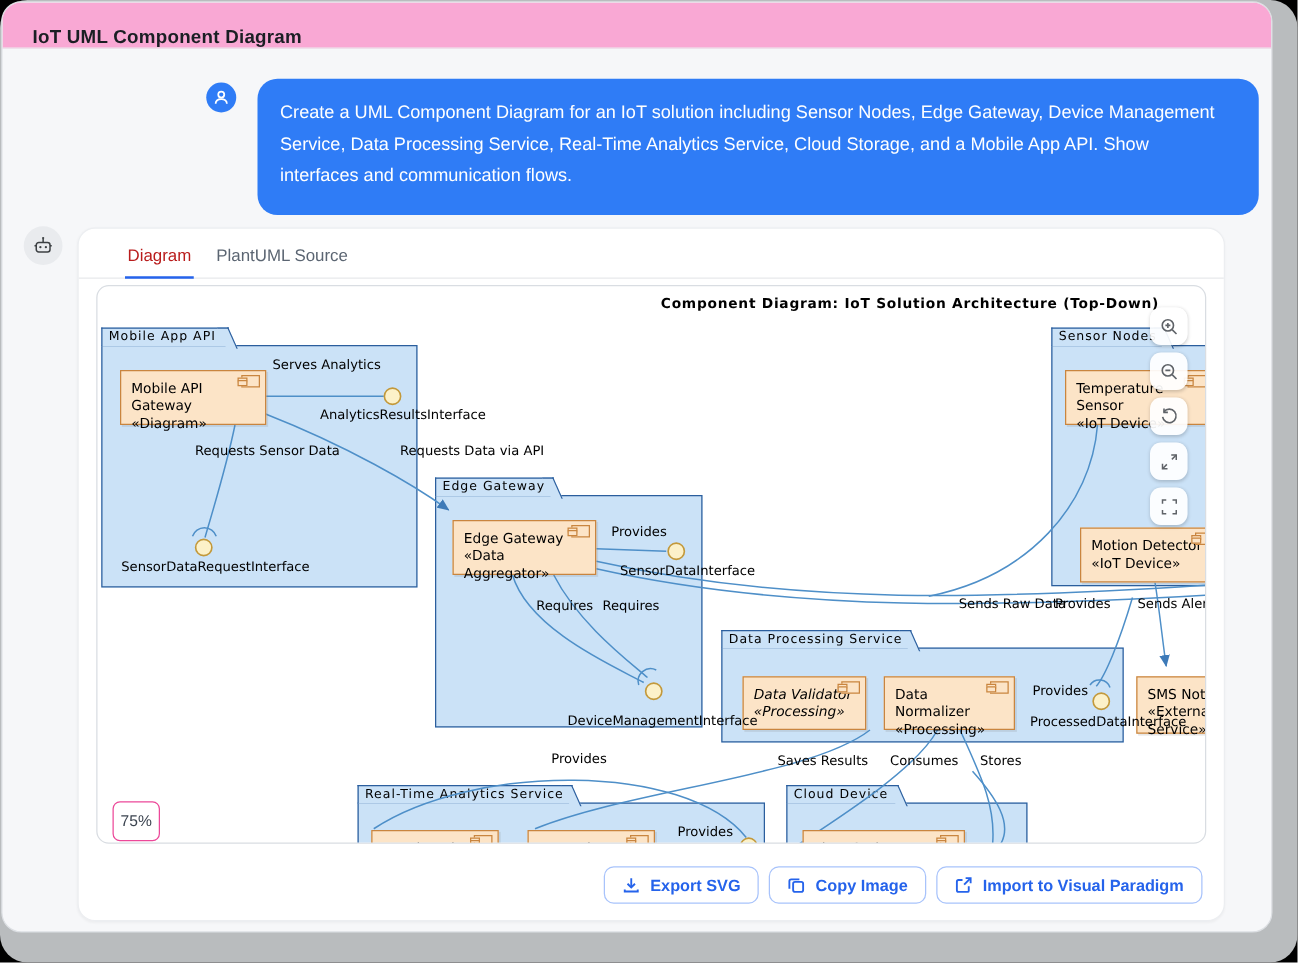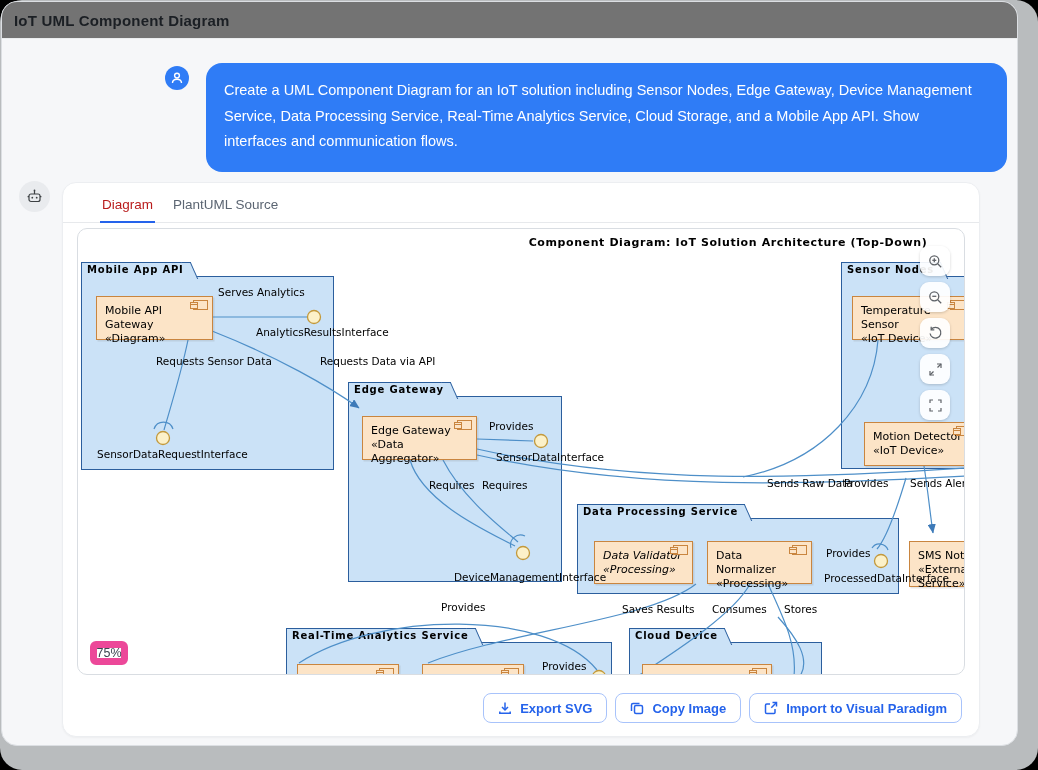--- a/index.html
+++ b/index.html
@@ -2,58 +2,58 @@
 <html><head>
 <meta charset="utf-8">
 <style>
   * { margin:0; padding:0; box-sizing:border-box; }
   html,body { width:1038px; height:770px; }
   body { background:#000; font-family:"Liberation Sans", sans-serif; position:relative; overflow:hidden; }
   .shadow-band { position:absolute; inset:0; border-radius:22px; background:#b9bcbe; }
   .app { position:absolute; left:1px; top:1px; right:20px; bottom:24px; border-radius:16px; background:#f6f7f9; overflow:hidden; border:1px solid #dcdfe3; }
 
   
-  .topbar { height:37px; background:#737373; border-bottom:1px solid #ebedef; display:flex; align-items:center; padding-left:12px; }
+  .topbar { height:37px; background:#f9a8d4; border-bottom:1px solid #ebedef; display:flex; align-items:flex-end; padding-left:24px; }
   .topbar h1 { font-size:15px; font-weight:700; color:#1b1f24; letter-spacing:.2px; }
 
   
   .user-avatar { position:absolute; left:163px; top:64px; width:24px; height:24px; border-radius:50%; background:#2F7CF6; display:flex; align-items:center; justify-content:center; }
   .bubble { position:absolute; left:204px; top:61px; width:801px; background:#2F7CF6; border-radius:16px; color:#fff; font-size:14.5px; line-height:25.5px; padding:15px 22px 17px 18px; }
 
   
   .bot-avatar { position:absolute; left:17px; top:179px; width:31px; height:31px; border-radius:50%; background:#e9ebee; display:flex; align-items:center; justify-content:center; }
   .card { position:absolute; left:60px; top:180px; width:918px; height:555px; background:#fff; border:1px solid #eceef1; border-radius:14px; box-shadow:0 1px 2px rgba(0,0,0,.04); }
 
   
   .tabs { display:flex; gap:16px; padding:14px 0 0 37px; border-bottom:1px solid #e7e9ec; }
   .tab { font-size:13.5px; padding:0 2px 9px 2px; color:#5b6572; cursor:pointer; font-weight:500; }
   .tab.active { color:#b91c1c; border-bottom:2px solid #2563eb; margin-bottom:-1px; }
 
   
   .viewport { position:absolute; left:14px; top:45px; width:888px; height:447px; background:#fff; border:1px solid #d9dde2; border-radius:10px; overflow:hidden;padding-left:8px; }
   .dg-title { position:absolute; left:450px; top:7px; width:400px; text-align:center; font-family:"DejaVu Sans", sans-serif; font-size:11px; font-weight:700; letter-spacing:.6px; color:#000; }
 
   .pkg-body { position:absolute; background:#CBE2F7; border:1.5px solid #2B5E9D; }
-  .pkg-tab  { position:absolute; background:#CBE2F7; border:1.5px solid #2B5E9D; border-bottom:none; font-family:"DejaVu Sans", sans-serif; font-size:10px; font-weight:700; letter-spacing:.8px; color:#000; padding:1px 6px 1px 5px; height:15px; line-height:12px; z-index:2; }
+  .pkg-tab  { position:absolute; background:#CBE2F7; border:1.5px solid #2B5E9D; border-bottom:none; font-family:"DejaVu Sans", sans-serif; font-size:10px; font-weight:400; letter-spacing:.8px; color:#000; padding:1px 6px 1px 5px; height:15px; line-height:12px; z-index:2; }
   .pkg-tab::after { content:''; position:absolute; right:-8px; top:-1.5px; height:calc(100% + 1.5px); width:8px; background:#CBE2F7; border-right:1.5px solid #2B5E9D; border-top:1.5px solid #2B5E9D; transform:skewX(24deg); transform-origin:bottom left; }
 
   svg.overlay { position:absolute; left:0; top:0; z-index:3; }
 
   .comp { position:absolute; background:#FCE4C7; border:1.5px solid #C9853F; box-shadow:1.5px 1.5px 0 rgba(120,120,120,.18); padding:7px 8px 4px 8px; font-family:"DejaVu Sans", sans-serif; font-size:11px; line-height:14px; color:#000; z-index:4; }
   .comp-icon { position:absolute; right:4px; top:3px; width:15px; height:10px; border:1.5px solid #C9853F; background:#FCE4C7; }
   .comp-icon::before, .comp-icon::after { content:''; position:absolute; left:-4px; width:6px; height:2.5px; background:#FCE4C7; border:1px solid #C9853F; }
   .comp-icon::before { top:0.5px; } .comp-icon::after { bottom:0.5px; }
 
   .dg-label { position:absolute; font-family:"DejaVu Sans", sans-serif; font-size:10.5px; color:#000; white-space:nowrap; z-index:5; }
 
   
   .zoom-ctrls { position:absolute; left:842px; top:17px; width:30px; z-index:10; display:flex; flex-direction:column; gap:6px; }
   .zbtn { width:30px; height:30px; border-radius:9px; background:rgba(255,255,255,.92); box-shadow:0 1px 3px rgba(0,0,0,.18); display:flex; align-items:center; justify-content:center; cursor:pointer; color:#5f6368; }
 
-  .zoom-badge { position:absolute; left:12px; top:412px; width:38px; height:24px; background:#fff; border:7px solid #ec4899; border-radius:6px; font-size:12.5px; color:#3c4450; display:flex; align-items:center; justify-content:center; z-index:10; }
+  .zoom-badge { position:absolute; left:12px; top:412px; width:38px; height:32px; background:#fff; border:1px solid #ec4899; border-radius:6px; font-size:12.5px; color:#3c4450; display:flex; align-items:center; justify-content:center; z-index:10; }
 
   
   .actions { position:absolute; right:17px; bottom:13px; display:flex; gap:8px;border-radius:13px; }
   .abtn { height:30px; background:#fff; border:1px solid #A8C3FB; border-radius:8px; color:#2563eb; font-size:13px; font-weight:600; display:flex; align-items:center; gap:8px; padding:0 14px; cursor:pointer; }
   .abtn svg { flex:none; }
 </style>
 </head>
 <body>
 
 <div class="shadow-band"></div>

